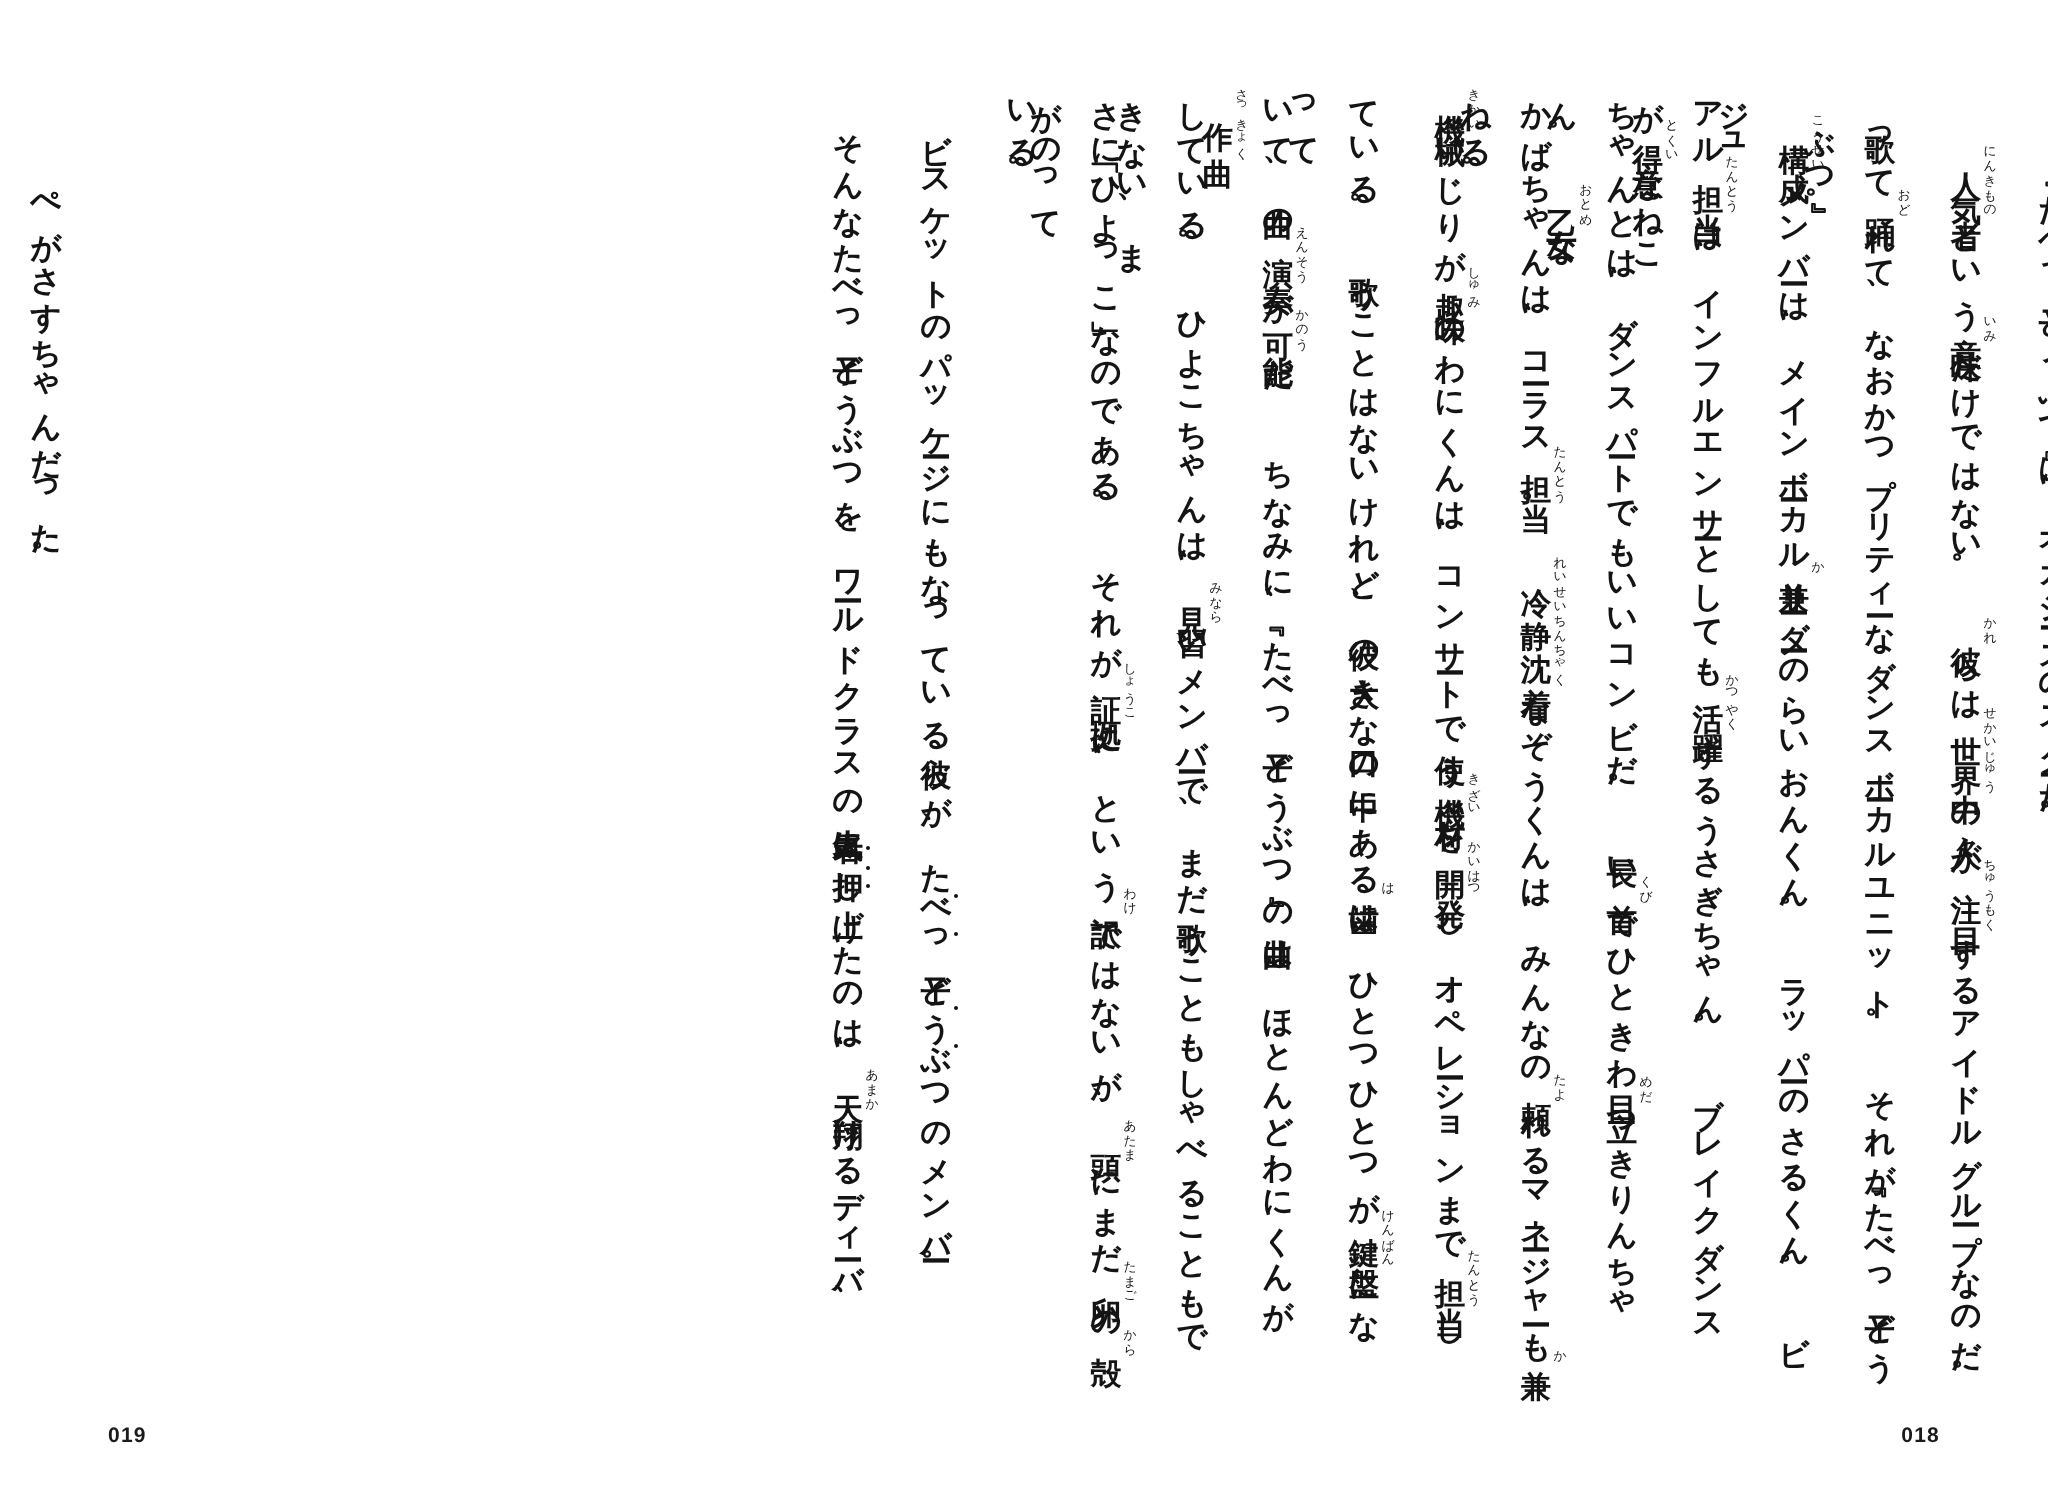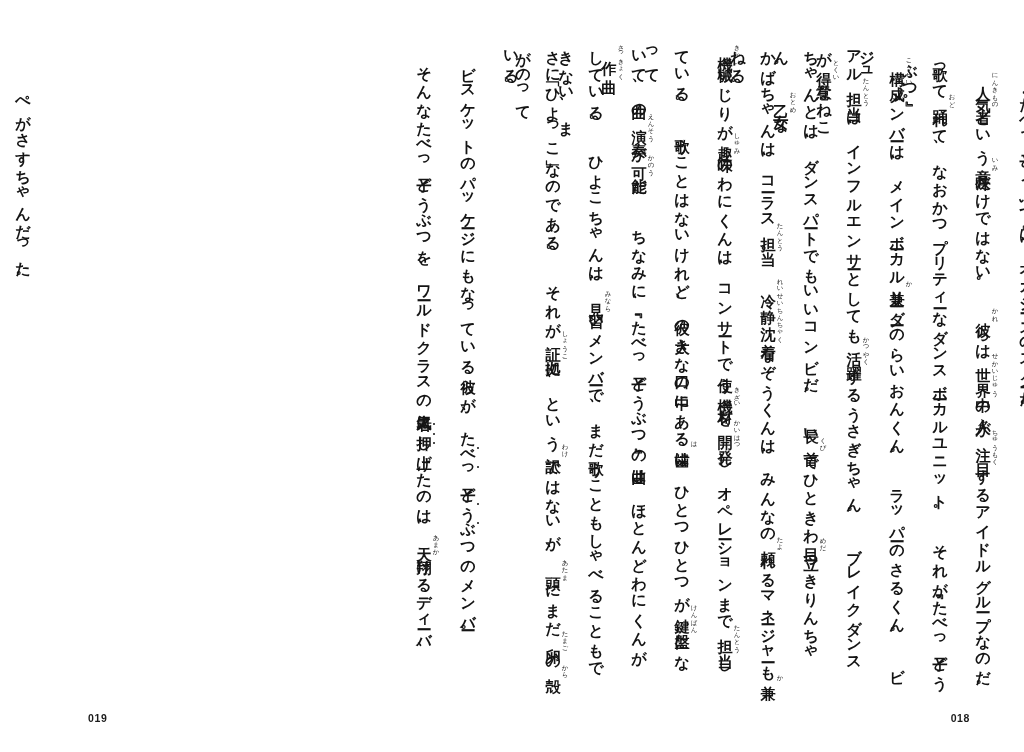--- a/index.html
+++ b/index.html
@@ -89,21 +89,21 @@
 
   .folio {
     position: absolute;
     bottom: 28px;
     font-family: "Liberation Sans", "DejaVu Sans", sans-serif;
     font-size: 10.5px;
     font-weight: 700;
     letter-spacing: 0.6px;
     color: #1b1b1b;
   }
-  #folio-left  { left: 54px; margin-left: 34px; }
+  #folio-left  { left: 54px; }
   #folio-right { right: 54px; }
 
   .gutter {
     position: absolute;
     left: 511px;
     top: 0;
     width: 2px;
     height: 752px;
     background: transparent;
   }

